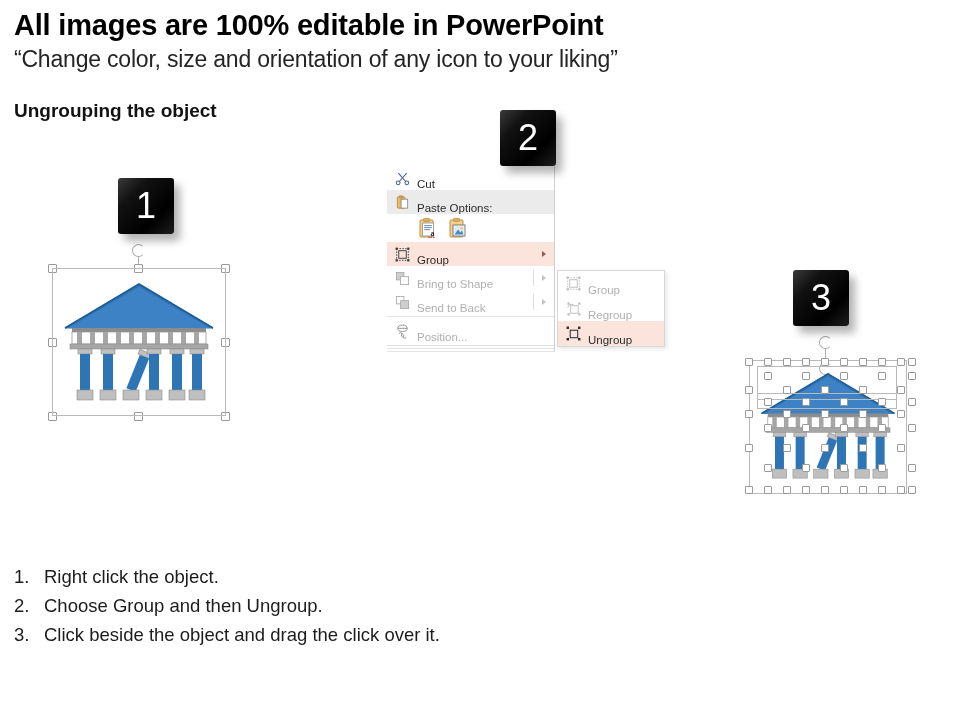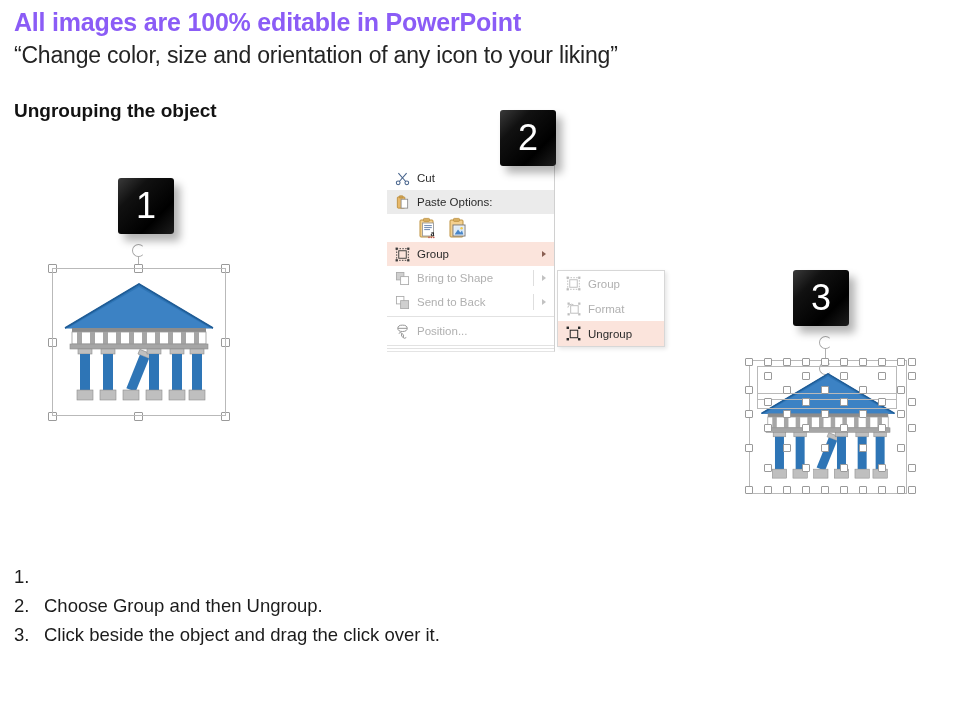--- a/index.html
+++ b/index.html
@@ -9,21 +9,21 @@
     background:#ffffff;
     font-family:"Liberation Sans", sans-serif;
     color:#1a1a1a;
     overflow:hidden;
     position:relative;
   }
 
   
   #slide-header { position:absolute; left:14px; top:8px; width:930px; }
   #title-main {
-    font-size:25px; font-weight:bold; color:#8b5cf6;
+    font-size:29px; font-weight:bold; color:#000000;
     letter-spacing:-0.2px; line-height:1.18;
   }
   #title-sub {
     font-size:23px; font-weight:normal; color:#242424;
     line-height:1.2; margin-top:4px; letter-spacing:-0.2px;
   }
   #section-heading {
     position:absolute; left:14px; top:100px;
     font-size:19px; font-weight:bold; color:#121212;
   }
@@ -48,21 +48,21 @@
   
   #context-menu {
     position:absolute; left:387px; top:166px;
     width:168px; background:#ffffff;
     border-right:1px solid #d0d0d0;
     border-bottom:1px solid #e4e4e4;
     font-size:11.5px; color:#2b2b2b;
     z-index:30;
   }
   .menu-item {
-    position:relative; display:flex; align-items:center;
+    position:relative; display:flex; align-items:flex-end;
     height:24px; padding-left:30px; padding-right:6px;
     white-space:nowrap; cursor:default;
   }
   .menu-item .mlabel { flex:1; }
   .menu-item.disabled { color:#b0b0b0; }
   .menu-item.highlight { background:#fbe4dc; }
   .menu-item.shaded { background:#ebebeb; font-weight:normal; }
   .menu-icon {
     position:absolute; left:6px; top:50%;
     transform:translateY(-50%);
@@ -353,21 +353,21 @@
         <rect x="5" y="5" width="8" height="8"></rect>
         <g fill="#bdbdbd" stroke="none">
           <rect x="1.6" y="1.6" width="2.4" height="2.4"></rect>
             <rect x="13" y="1.6" width="2.4" height="2.4"></rect>
           <rect x="1.6" y="13" width="2.4" height="2.4"></rect>
             <rect x="13" y="13" width="2.4" height="2.4"></rect>
         </g>
         <path d="M2 7 a4 4 0 0 1 6-3" stroke="#bdbdbd"></path>
       </svg>
     </span>
-    <span class="mlabel">Format</span>
+    <span class="mlabel">Regroup</span>
   </div>
 
   <div class="menu-item highlight">
     <span class="menu-icon">
       <svg width="15" height="15" viewBox="0 0 16 16" fill="none" stroke="#2b2b2b" stroke-width="1.1">
         <rect x="4.5" y="4.5" width="8" height="8"></rect>
         <g fill="#2b2b2b" stroke="none">
           <rect x="0.6" y="0.6" width="2.6" height="2.6"></rect>
             <rect x="12.8" y="0.6" width="2.6" height="2.6"></rect>
           <rect x="0.6" y="12.8" width="2.6" height="2.6"></rect>
@@ -487,20 +487,21 @@
       <div class="handle" style="left: 859px; top: 486px; width: 8px; height: 8px; z-index: 20;"></div>
       <div class="handle" style="left: 878px; top: 486px; width: 8px; height: 8px; z-index: 20;"></div>
       <div class="handle" style="left: 897px; top: 486px; width: 8px; height: 8px; z-index: 20;"></div>
       <div class="handle" style="left: 908px; top: 486px; width: 8px; height: 8px; z-index: 20;"></div>
     </div>
 </div>
 
 <ol id="instructions" style="list-style:none; padding:0; margin:0;">
   <li class="row">
     <span class="num">1.</span>
+    <span>Right click the object.</span>
   </li>
   <li class="row">
     <span class="num">2.</span>
     <span>Choose Group and then Ungroup.</span>
   </li>
   <li class="row">
     <span class="num">3.</span>
     <span>Click beside the object and drag the click over it.</span>
   </li>
 </ol>

